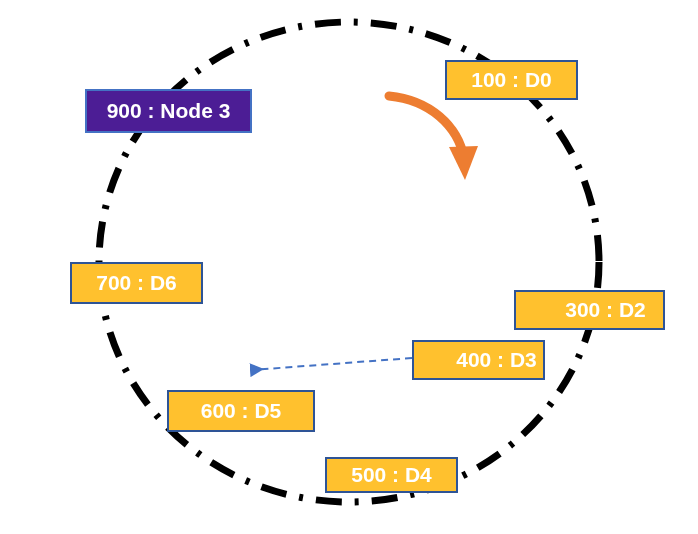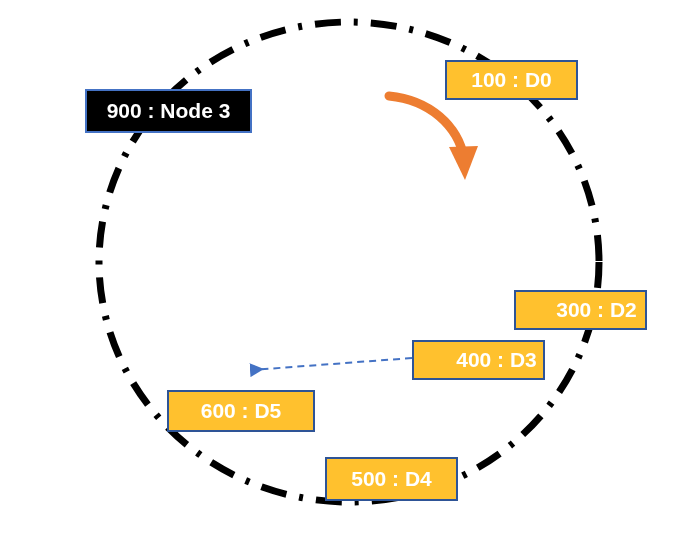--- a/index.html
+++ b/index.html
@@ -36,21 +36,21 @@
     font-weight: bold;
     letter-spacing: 0px;
     white-space: nowrap;
     line-height: 1;
   }
   .node-box.data {
     background: #FFC12E;
     border: 2px solid #2E5496;
   }
   .node-box.node {
-    background: #000000;
+    background: #4c1d95;
     border: 2px solid #4472C4;
     align-items: center;
   }
   .node-box span {
     display: block;
     transform: translateY(-1px);
   }
 </style>
 </head>
 <body>
@@ -70,36 +70,39 @@
     <path id="direction-arrowhead" d="M 449,147 L 465,180 L 478,146 Z" fill="#ED7D31"></path>
 
     <line id="mapping-arrow-line" x1="412" y1="358" x2="252" y2="370" stroke="#4472C4" stroke-width="2" stroke-dasharray="7 5" marker-end="url(#mapping-arrowhead)"></line>
   </svg>
 
   <div class="node-box data" style="left:445px; top:60px; width:133px; height:40px;">
     <span>100 : D0</span>
   </div>
 
 
-  <div class="node-box data" style="left:514px; top:290px; width:133px; height:40px;padding-left:32px;">
+  <div class="node-box data" style="left:514px; top:290px; width:151px; height:40px;padding-left:32px;">
     <span>300 : D2</span>
   </div>
 
   <div class="node-box data" style="left:412px; top:340px; width:133px; height:40px;padding-left:36px;">
     <span>400 : D3</span>
   </div>
 
 
-  <div class="node-box data" style="left:325px; top:457px; width:133px; height:44px;">
+  <div class="node-box data" style="left:325px; top:457px; width:133px; height:36px;">
     <span>500 : D4</span>
   </div>
 
   <div class="node-box data" style="left:167px; top:390px; width:148px; height:42px;">
     <span>600 : D5</span>
   </div>
 
 
+  <div class="node-box data" style="left:70px; top:262px; width:133px; height:42px;">
+    <span>700 : D6</span>
+  </div>
 
   <div class="node-box node" style="left:85px; top:89px; width:167px; height:44px;">
     <span>900 : Node 3</span>
   </div>
 
 </div>
 
 </body></html>

